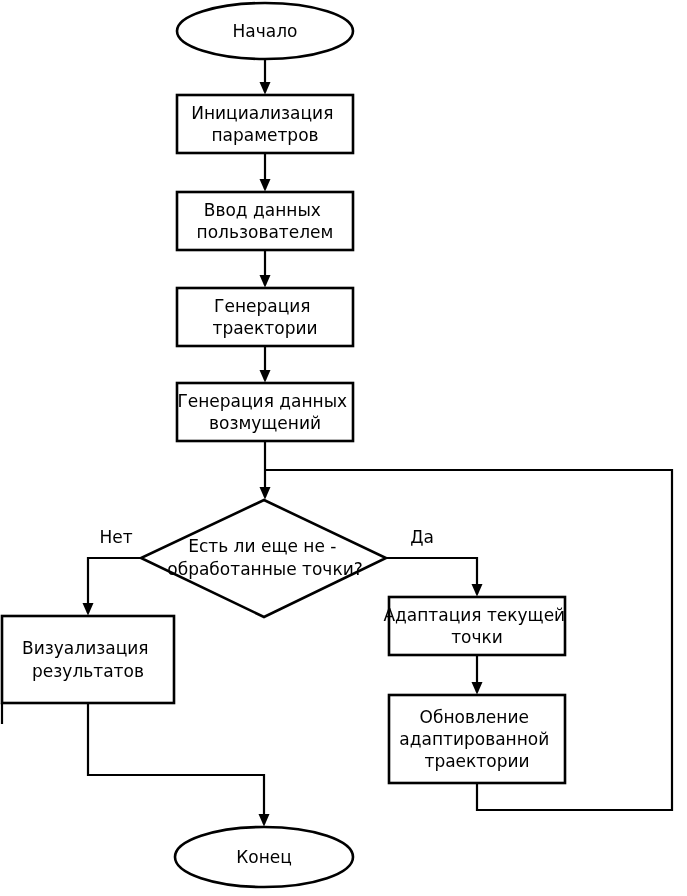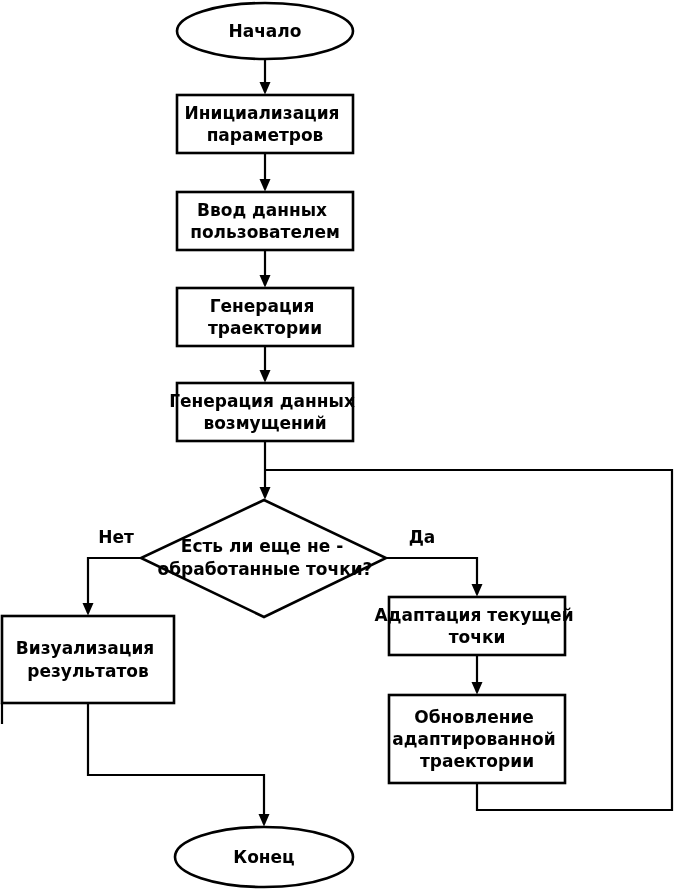--- a/index.html
+++ b/index.html
@@ -2,21 +2,21 @@
 <html style="--stroke: #000000; --fill: #ffffff; --background: #ffffff; --text: #000000;"><head>
 <meta charset="utf-8">
 <style>
   :root{
     --stroke:#000000;
     --fill:#ffffff;
     --background:#ffffff;
     --text:#000000;
   }
   html,body{margin:0;padding:0;background:var(--background);}
-  .stage{width:687px;height:896px;position:relative;background:var(--background);overflow:hidden;font-weight:bold;}
+  .stage{width:687px;height:896px;position:relative;background:var(--background);overflow:hidden;}
   svg{display:block;}
   text{
     font-family:"DejaVu Sans","Liberation Sans",sans-serif;
     font-size:17px;
     fill:var(--text);
     text-anchor:middle;
   }
   .shape{fill:var(--fill);stroke:var(--stroke);stroke-width:2.6;}
   .edge{fill:none;stroke:var(--stroke);stroke-width:2.2;}
   .arrowhead{fill:var(--stroke);stroke:none;}

